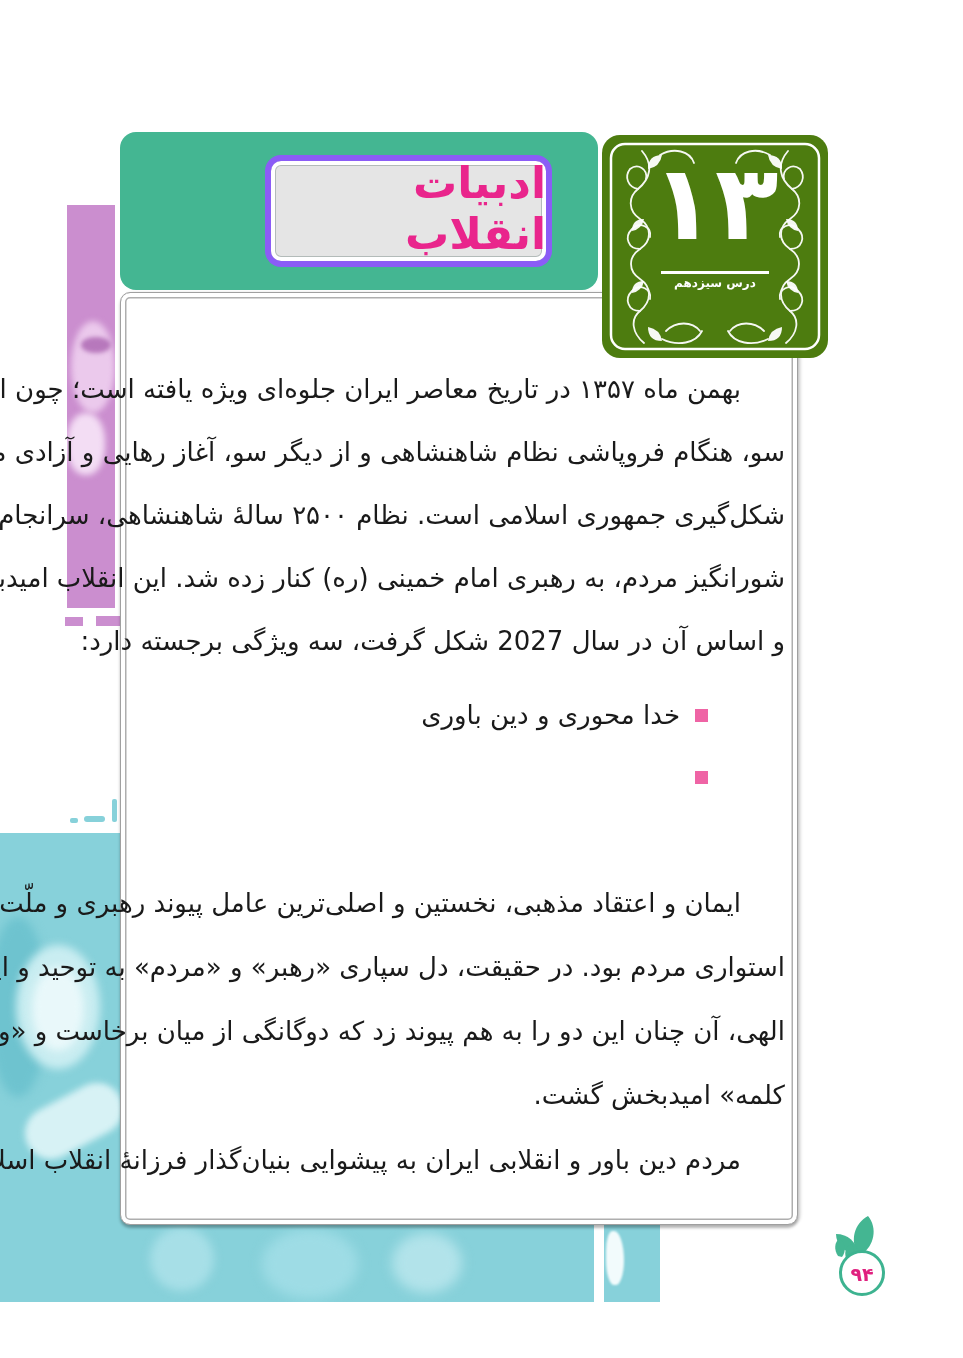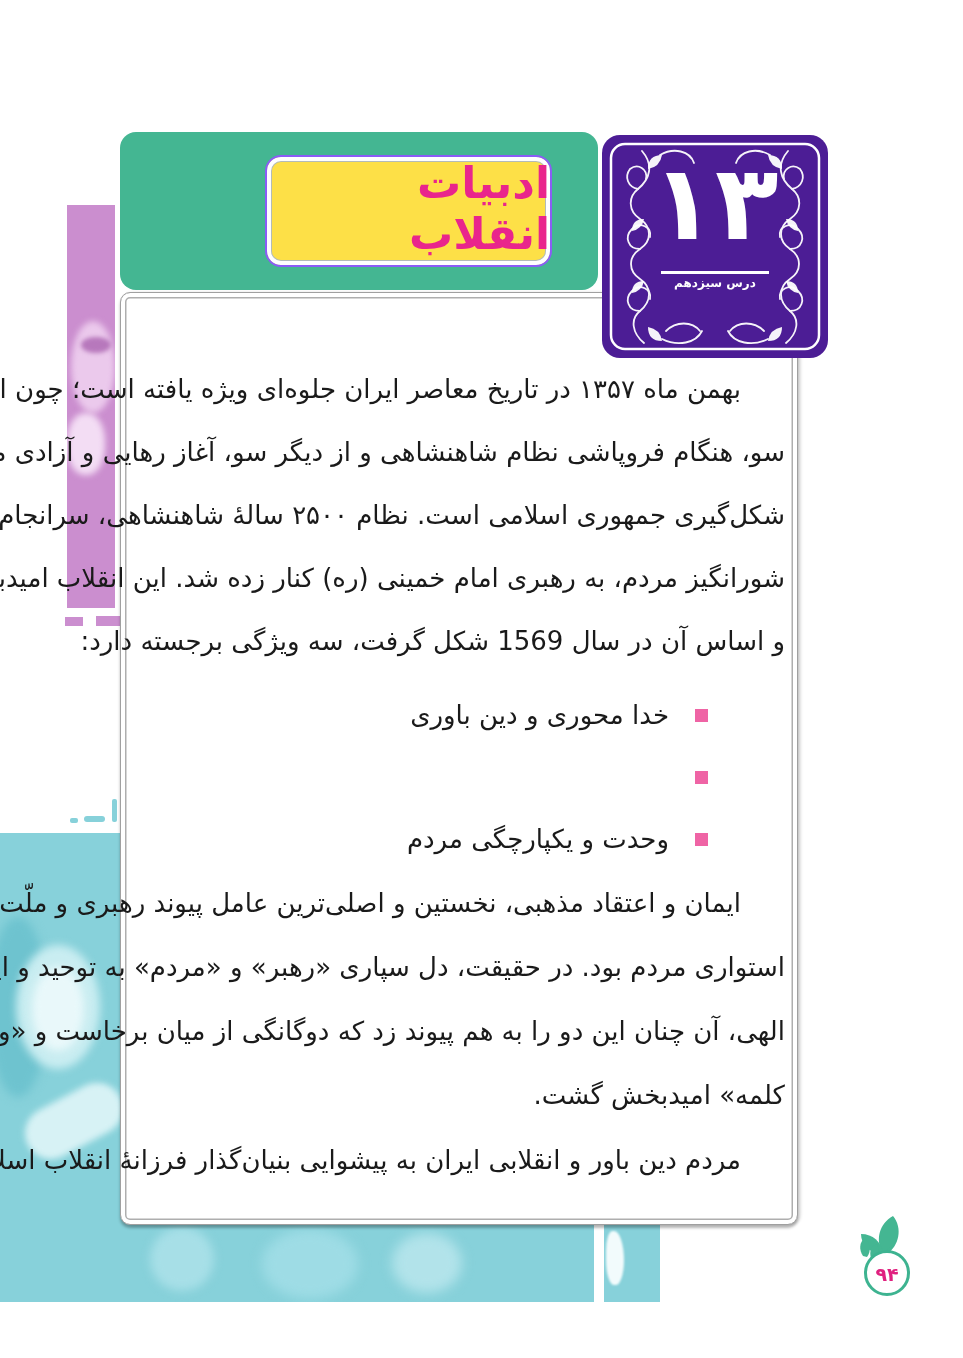--- a/index.html
+++ b/index.html
@@ -48,34 +48,34 @@
 
   
   .band {
     position:absolute; z-index:4;
     left:120px; top:132px; width:478px; height:158px;
     background:#44b692; border-radius:16px;
   }
   .title-box {
     position:absolute; z-index:5;
     left:265px; top:155px; width:287px; height:112px;
-    background:#fde047; border:2px solid #8b5cf6; border-radius:16px;
+    background:#e5e5e5; border:6px solid #8b5cf6; border-radius:16px;
     box-shadow: inset 0 0 0 4px #ffffff, inset 0 0 0 5px #b3bbb9;
     display:flex; align-items:center; justify-content:flex-start;
   }
   .title-text {
     color:#e9258c; font-size:44px; font-weight:bold; direction:rtl;
     letter-spacing:-1px; padding-bottom:6px;
   }
 
   
   .lesson-square {
     position:absolute; z-index:5;
     left:602px; top:135px; width:226px; height:223px;
-    background:#4c1d95; border-radius:18px;
+    background:#4d7c0f; border-radius:18px;
   }
   .lesson-square svg.ornament { position:absolute; left:0; top:0; width:226px; height:223px; }
   .lesson-number {
     position:absolute; left:0; top:14px; width:100%; text-align:center;
     color:#ffffff; font-size:104px; font-weight:bold; line-height:1.05; direction:rtl;
   }
   .lesson-rule { position:absolute; left:59px; top:136px; width:108px; height:3px; background:#ffffff; }
   .lesson-label {
     position:absolute; left:0; top:141px; width:100%; text-align:center;
     color:#ffffff; font-size:12px; font-weight:bold; direction:rtl;
@@ -89,27 +89,27 @@
   }
   .p1 { top:358px; } .p1 .tline { height:63px; line-height:63px; }
   .p2 { top:871px; } .p2 .tline { height:64px; line-height:64px; }
   .p3 { top:1128px;} .p3 .tline { height:64px; line-height:64px; }
   .tline.indent { padding-right:44px; }
   .tline.lastline { text-align-last:right; }
   .tline.centerline { text-align:center; text-align-last:center; }
 
   .bullets { top:684px; }
   .bullet-item {
-    height:62px; display:flex; align-items:center; gap:26px;
+    height:62px; display:flex; align-items:center; gap:15px;
     padding-right:77px; font-size:26px;
   }
   .bullet-sq { width:13px; height:13px; background:#ef64a5; flex:0 0 auto; }
 
   
-  .badge { position:absolute; z-index:4; left:845px; top:1214px; width:90px; height:90px; }
+  .badge { position:absolute; z-index:4; left:820px; top:1214px; width:90px; height:90px; }
   .badge-leaves { position:absolute; left:4px; top:0px; width:64px; height:48px; }
   .badge-circle {
     position:absolute; left:19px; top:36px; width:46px; height:46px;
     background:#ffffff; border:3.5px solid #3db390; border-radius:50%;
     display:flex; align-items:center; justify-content:center;
   }
   .badge-num { color:#e0207f; font-size:19px; font-weight:bold; direction:rtl; padding-top:2px; }
 </style>
 </head>
 <body>
@@ -180,35 +180,31 @@
     <div class="lesson-number">۱۳</div>
     <div class="lesson-rule"></div>
     <div class="lesson-label">درس سیزدهم</div>
   </div>
 
   <div class="textcol p1">
     <div class="tline indent">بهمن ماه ۱۳۵۷ در تاریخ معاصر ایران جلوه‌ای ویژه یافته است؛ چون از یک</div>
     <div class="tline">سو، هنگام فروپاشی نظام شاهنشاهی و از دیگر سو، آغاز رهایی و آزادی مردم و</div>
     <div class="tline">شکل‌گیری جمهوری اسلامی است. نظام ۲۵۰۰ سالهٔ شاهنشاهی، سرانجام با انقلاب</div>
     <div class="tline">شورانگیز مردم، به رهبری امام خمینی (ره) کنار زده شد. این انقلاب امیدبخش که پایه</div>
-    <div class="tline centerline">و اساس آن در سال 1569 شکل گرفت، سه ویژگی برجسته دارد:</div>
+    <div class="tline centerline">و اساس آن در سال 2027 شکل گرفت، سه ویژگی برجسته دارد:</div>
   </div>
 
   <div class="textcol bullets">
     <div class="bullet-item">
       <span class="bullet-sq"></span>
       <span>خدا محوری و دین باوری</span>
     </div>
     <div class="bullet-item">
       <span class="bullet-sq"></span>
     </div>
-    <div class="bullet-item">
-      <span class="bullet-sq"></span>
-      <span>وحدت و یکپارچگی مردم</span>
-    </div>
   </div>
 
   <div class="textcol p2">
     <div class="tline indent">ایمان و اعتقاد مذهبی، نخستین و اصلی‌ترین عامل پیوند رهبری و ملّت و سبب</div>
     <div class="tline">استواری مردم بود. در حقیقت، دل سپاری «رهبر» و «مردم» به توحید و ایمان</div>
     <div class="tline">الهی، آن چنان این دو را به هم پیوند زد که دوگانگی از میان برخاست و «وحدت</div>
     <div class="tline lastline">کلمه» امیدبخش گشت.</div>
   </div>
 
   <div class="textcol p3">

